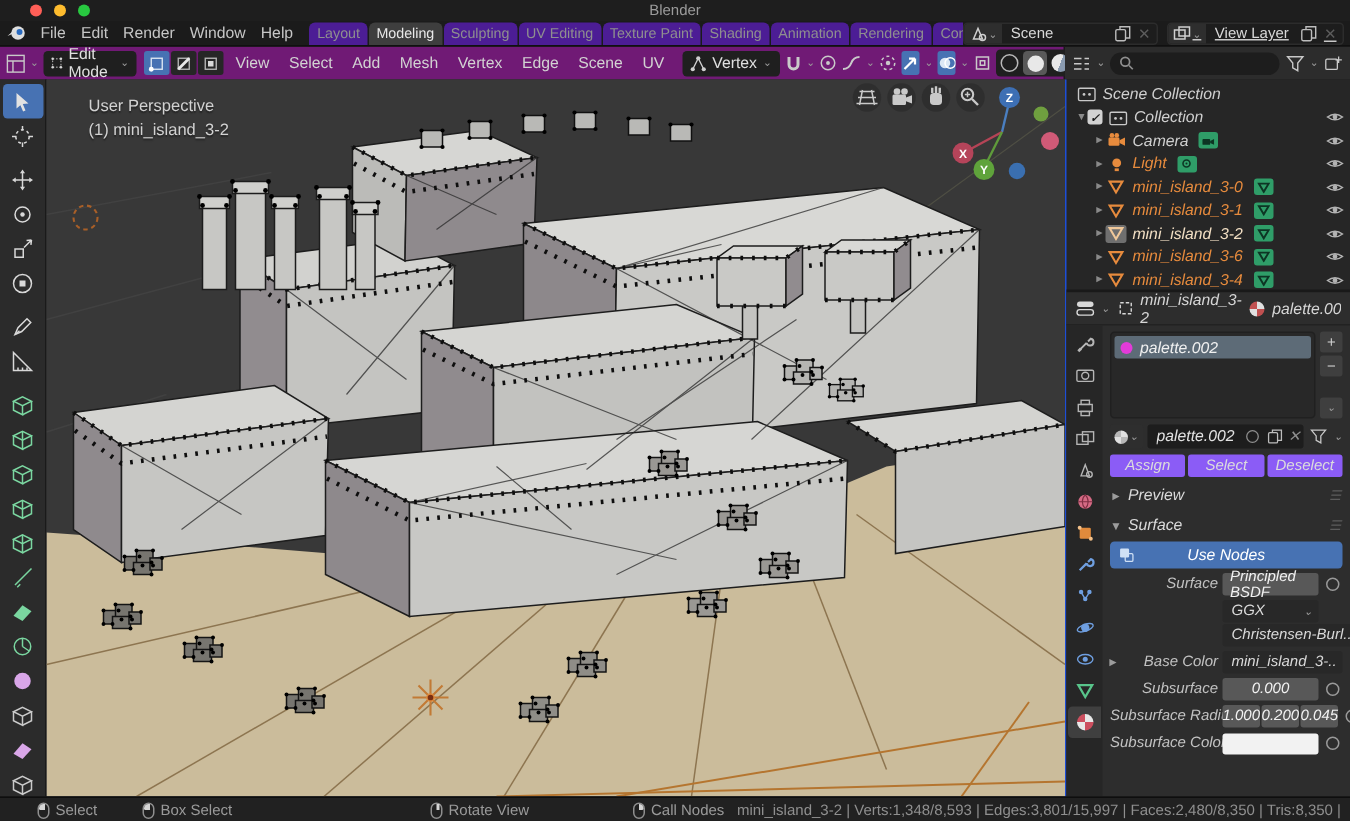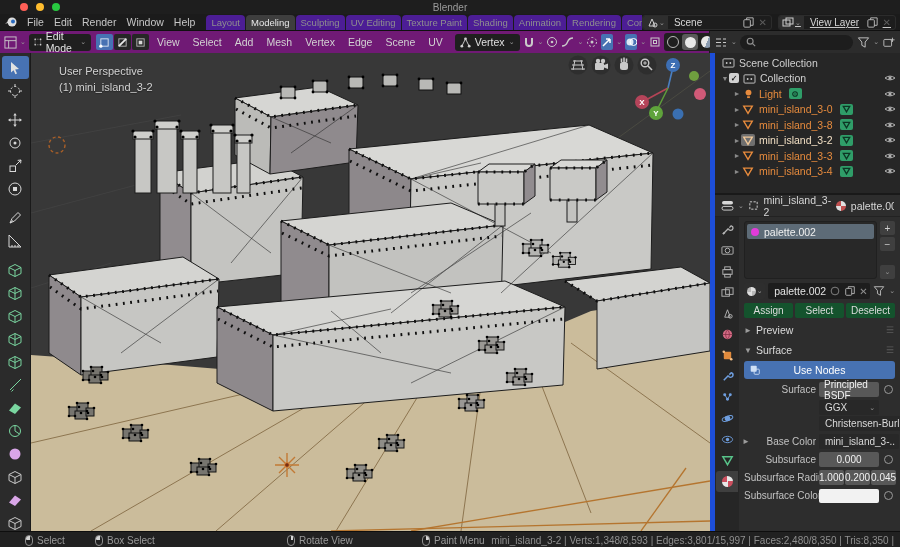--- a/index.html
+++ b/index.html
@@ -52,21 +52,21 @@
   
   .main { display:flex; height:478px; }
   .toolcol { width:31px; background:#2b2b2b; border-right:1px solid #1a1a1a; padding-top:3px; }
   .tool { width:27px; height:23px; margin:0 auto; display:flex; align-items:center; justify-content:center; border-radius:3px; }
   .tool.active { background:#4772b3; }
   .tool.gap { margin-top:6px; }
 
   .viewport { width:679px; position:relative; background:#383838; }
   .vp-overlay { position:absolute; left:28px; top:10px; font-size:11px; color:#d2d2d2; line-height:16px; text-shadow:0 1px 1px #0006; }
 
-  .rightpanel { width:190px; display:flex; flex-direction:column; background:#262626; border-left:5px solid #1d4ed8; }
+  .rightpanel { width:190px; display:flex; flex-direction:column; background:#262626; border-left:1px solid #1d4ed8;font-style:italic; }
   .outliner { height:142px; padding-top:2px; overflow:hidden; border-bottom:2px solid #191919; }
   .o-row { height:15.5px; display:flex; align-items:center; font-size:10.5px; position:relative; padding-right:4px; }
   .o-row .tri { font-size:7px; color:#8a8a8a; width:8px; text-align:center; }
   .o-label { margin-left:4px; white-space:nowrap; }
   .o-badge { margin-left:7px; width:13px; height:11px; background:#2f9d68; border-radius:2px; display:flex; align-items:center; justify-content:center; }
   .o-eye { margin-left:auto; display:flex; align-items:center; }
   .c-orange { color:#e78b3d; } .c-white { color:#cfcfcf; } .c-active { color:#f2dfc4; }
   .obj-ico { width:14px; height:12px; display:flex; align-items:center; justify-content:center; }
   .obj-ico.hl { background:#6f6f6f; border-radius:2px; }
   .chk { width:10px; height:10px; background:#d2d2d2; border-radius:2px; font-size:8px; color:#1b1b1b; display:flex; align-items:center; justify-content:center; font-weight:bold; margin-right:3px; }
@@ -83,21 +83,21 @@
   .slot-list { flex:1; background:#282828; border:1px solid #202020; border-radius:3px; height:58px; padding:2px; }
   .slot-row { height:15px; background:#5d6b77; border-radius:2px; display:flex; align-items:center; padding:0 4px; gap:5px; color:#f0f0f0; }
   .slot-dot { width:8px; height:8px; border-radius:50%; background:#e23bd9; }
   .slot-btns { width:15px; display:flex; flex-direction:column; gap:2px; }
   .sq-btn { width:15px; height:14px; background:#3f3f3f; border-radius:2px; color:#cfcfcf; font-size:10px; display:flex; align-items:center; justify-content:center; }
   .matfield-row { display:flex; align-items:center; gap:3px; margin-top:4px; }
   .mat-dd { width:22px; height:16px; background:#2e2e2e; border-radius:2px; display:flex; align-items:center; justify-content:center; gap:1px; }
   .mat-field { flex:1; background:#1d1d1d; border-radius:2px; height:16px; display:flex; align-items:center; padding:0 2px 0 6px; color:#e2e2e2; gap:3px; }
   .mat-field .nm { flex:1; white-space:nowrap; overflow:hidden; }
   .actions { display:flex; gap:2px; margin-top:4px; }
-  .act-btn { flex:1; background:#14532d; border-radius:2px; height:15px; display:flex; align-items:center; justify-content:center; color:#dcdcdc; font-size:10px; }
+  .act-btn { flex:1; background:#8b5cf6; border-radius:2px; height:15px; display:flex; align-items:center; justify-content:center; color:#dcdcdc; font-size:10px; }
   .sect { height:16px; display:flex; align-items:center; gap:4px; margin-top:4px; color:#dadada; }
   .sect .arrow { font-size:8px; color:#9c9c9c; width:8px; }
   .sect .grip { margin-left:auto; color:#5c5c5c; font-size:9px; letter-spacing:1px; }
   .usenodes { margin-top:3px; background:#4772b3; height:18px; border-radius:3px; display:flex; align-items:center; justify-content:center; color:#fff; font-size:10.5px; position:relative; }
   .usenodes .un-ico { position:absolute; left:5px; }
   .prow { display:grid; grid-template-columns:72px 1fr 13px; align-items:center; gap:3px; margin-top:3px; min-height:15px; }
   .plabel { text-align:right; color:#c2c2c2; font-size:10px; white-space:nowrap; }
   .pval { background:#585858; border-radius:2px; height:15px; display:flex; align-items:center; justify-content:center; color:#f2f2f2; font-size:10px; }
   .pval.left { justify-content:flex-start; padding-left:5px; }
   .pval.dd { background:#282828; justify-content:space-between; padding:0 4px 0 6px; color:#dadada; }
@@ -763,20 +763,43 @@
         <span class="o-label c-white">Collection</span>
         <span class="o-eye">
             <svg width="12" height="8" viewBox="0 0 12 8">
               <use href="#s-eye"></use>
             </svg>
           </span>
       </div>
       <div class="o-row" style="padding-left:18px">
         <span class="tri">►</span>
         <span class="obj-ico">
+            <svg width="13" height="11" viewBox="0 0 14 12">
+              <rect x="1" y="4" width="8" height="6" rx="1" fill="#e78b3d"></rect>
+              <path d="M9,6 L13,4 V10 L9,8 Z" fill="#e78b3d"></path>
+              <circle cx="3.5" cy="2.5" r="1.7" fill="#e78b3d"></circle>
+              <circle cx="7" cy="2.5" r="1.7" fill="#e78b3d"></circle>
+            </svg>
+          </span>
+        <span class="o-label c-white">Camera</span>
+        <span class="o-badge">
+            <svg width="9" height="8" viewBox="0 0 14 12">
+              <rect x="1" y="4" width="8" height="6" rx="1" fill="#0d3524"></rect>
+              <path d="M9,6 L13,4 V10 L9,8 Z" fill="#0d3524"></path>
+            </svg>
+          </span>
+        <span class="o-eye">
+            <svg width="12" height="8" viewBox="0 0 12 8">
+              <use href="#s-eye"></use>
+            </svg>
+          </span>
+      </div>
+      <div class="o-row" style="padding-left:18px">
+        <span class="tri">►</span>
+        <span class="obj-ico">
             <svg width="11" height="11" viewBox="0 0 12 12">
               <circle cx="6" cy="5" r="3.2" fill="#e78b3d"></circle>
               <rect x="4.5" y="9" width="3" height="2" fill="#e78b3d"></rect>
             </svg>
           </span>
         <span class="o-label c-orange">Light</span>
         <span class="o-badge">
             <svg width="8" height="8" viewBox="0 0 12 12">
               <circle cx="6" cy="6" r="3.5" fill="none" stroke="#0d3524" stroke-width="1.6"></circle>
               <circle cx="6" cy="6" r="1" fill="#0d3524"></circle>
@@ -807,21 +830,21 @@
             </svg>
           </span>
       </div>
       <div class="o-row" style="padding-left:18px">
         <span class="tri">►</span>
         <span class="obj-ico">
             <svg width="12" height="11" viewBox="0 0 14 12">
               <path d="M2,2 H12 L7,10.5 Z" fill="none" stroke="#e78b3d" stroke-width="1.6"></path>
             </svg>
           </span>
-        <span class="o-label c-orange">mini_island_3-8</span>
+        <span class="o-label c-orange">mini_island_3-1</span>
         <span class="o-badge">
             <svg width="9" height="8" viewBox="0 0 14 12">
               <path d="M2,2 H12 L7,10.5 Z" fill="none" stroke="#0d3524" stroke-width="2"></path>
             </svg>
           </span>
         <span class="o-eye">
             <svg width="12" height="8" viewBox="0 0 12 8">
               <use href="#s-eye"></use>
             </svg>
           </span>
@@ -845,21 +868,21 @@
             </svg>
           </span>
       </div>
       <div class="o-row" style="padding-left:18px">
         <span class="tri">►</span>
         <span class="obj-ico">
             <svg width="12" height="11" viewBox="0 0 14 12">
               <path d="M2,2 H12 L7,10.5 Z" fill="none" stroke="#e78b3d" stroke-width="1.6"></path>
             </svg>
           </span>
-        <span class="o-label c-orange">mini_island_3-3</span>
+        <span class="o-label c-orange">mini_island_3-6</span>
         <span class="o-badge">
             <svg width="9" height="8" viewBox="0 0 14 12">
               <path d="M2,2 H12 L7,10.5 Z" fill="none" stroke="#0d3524" stroke-width="2"></path>
             </svg>
           </span>
         <span class="o-eye">
             <svg width="12" height="8" viewBox="0 0 12 8">
               <use href="#s-eye"></use>
             </svg>
           </span>
@@ -1106,16 +1129,16 @@
   <span class="sb-item" style="left:95px">
     <span class="mouse lmb"></span>
     <span>Box Select</span>
   </span>
   <span class="sb-item" style="left:287px">
     <span class="mouse mmb"></span>
     <span>Rotate View</span>
   </span>
   <span class="sb-item" style="left:422px">
     <span class="mouse rmb"></span>
-    <span>Paint Menu</span>
+    <span>Call Nodes</span>
   </span>
   <span class="sb-stats">mini_island_3-2 | Verts:1,348/8,593 | Edges:3,801/15,997 | Faces:2,480/8,350 | Tris:8,350 |</span>
 </div>
 
 </body></html>

